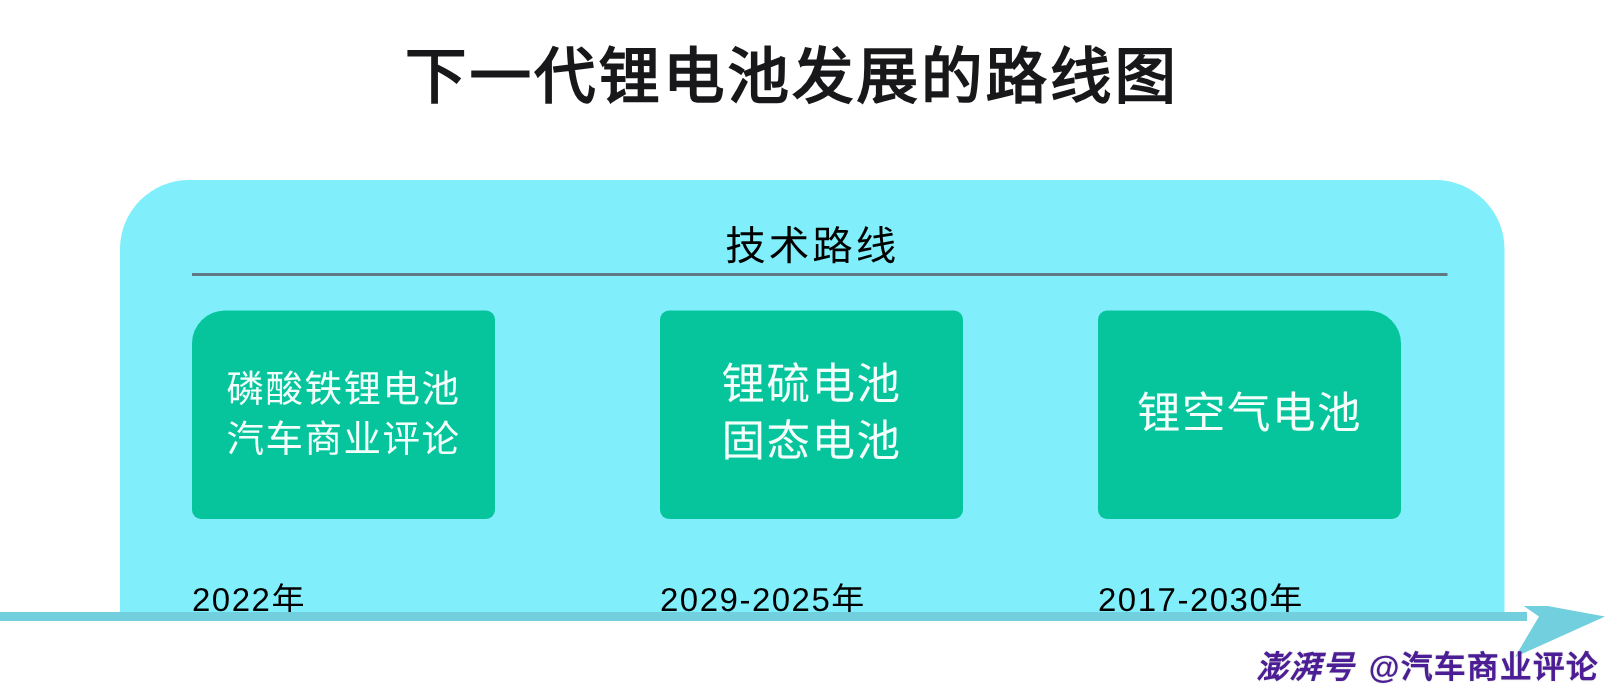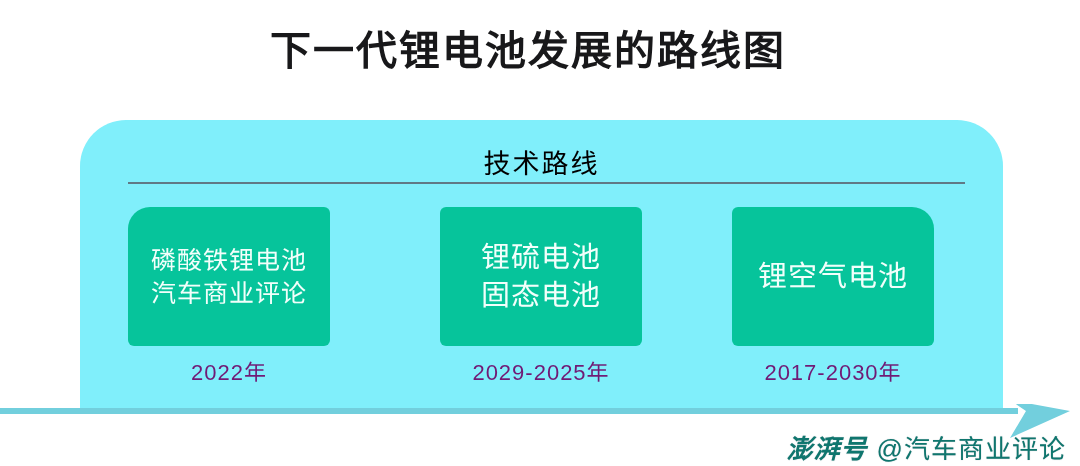--- a/index.html
+++ b/index.html
@@ -107,25 +107,24 @@
     white-space: nowrap;
     line-height: 1.3;
     letter-spacing: 1px;
     font-weight: normal;
   }
   .stage-1 .stage-line { font-size: 25px; }
   .stage-2 .stage-line { font-size: 29px; }
   .stage-3 .stage-line { font-size: 29px; }
 
   .stage-period {
-    margin-top: 8px;
+    margin-top: 35px;
     width: 202px;
-    text-align: center;
     font-size: 22px;
-    color: #701a75;
+    color: #000000;
     letter-spacing: 1px;
     white-space: nowrap;
   }
 
   
   .axis-arrow {
     position: absolute;
     left: 0;
     top: 404px;
     width: 1080px;
@@ -133,32 +132,32 @@
   }
 
   
   .watermark {
     position: absolute;
     right: 14px;
     top: 428px;
     display: flex;
     align-items: center;
     gap: 9px;
-    font-size: 26px;
-    color: #0f766e;
+    font-size: 21px;
+    color: #4c1d95;
     letter-spacing: 1px;
     white-space: nowrap;
     text-shadow: 0 0 1px rgba(170,180,185,.85);
   }
   .watermark .wm-brand {
     font-weight: bold;
     font-style: italic;
   }
   .watermark .wm-account {
-    font-weight: normal;
+    font-weight: bold;
     text-align: center;
   }
 </style>
 </head>
 <body>
 
 <div id="infographic">
 
   <div class="chart-title">下一代锂电池发展的路线图</div>
 

